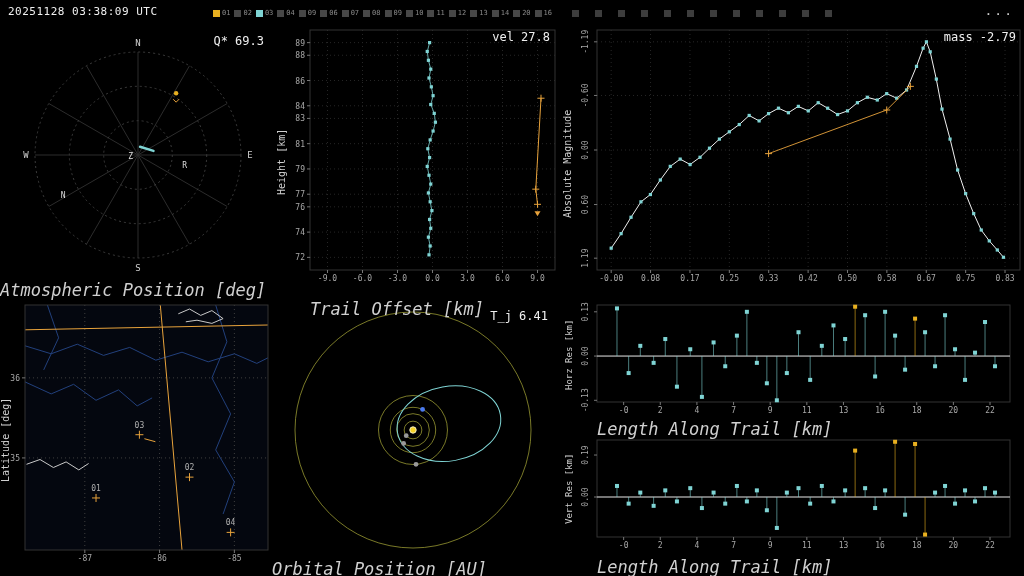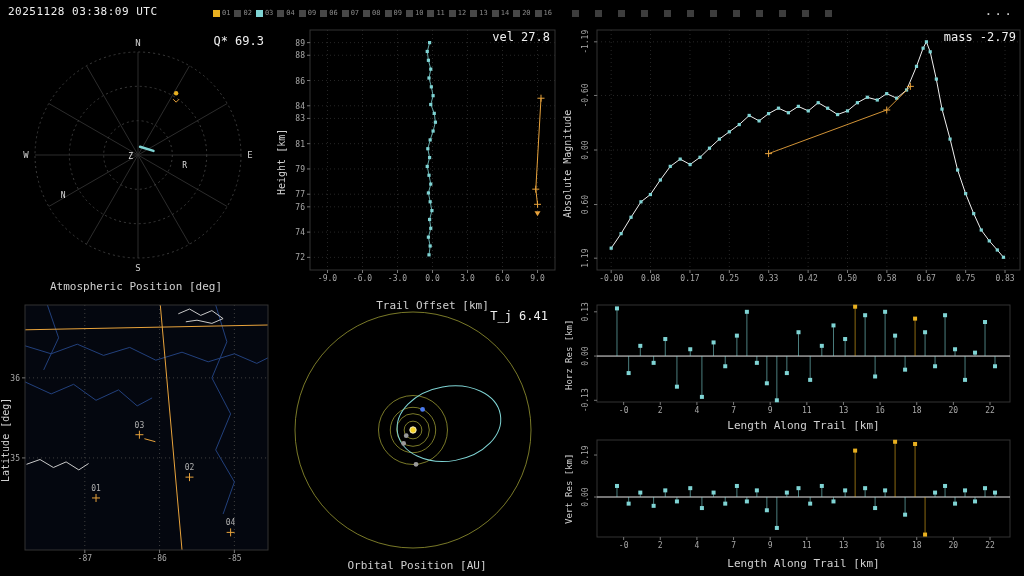--- a/index.html
+++ b/index.html
@@ -9,21 +9,21 @@
   #timestamp{position:absolute;left:8px;top:5px;font-size:11px;color:#f0f0f0;letter-spacing:.5px;}
   #channels{position:absolute;left:213px;top:8px;display:flex;align-items:center;height:10px;}
   .chip{display:flex;align-items:center;margin-right:4px;}
   .chip .sq{width:7px;height:7px;margin-right:2px;display:inline-block;}
   .chip .num{font-size:7px;color:#8a8a8a;line-height:8px;}
   .slot{width:7px;height:7px;background:#3d3d3d;margin-left:16px;display:inline-block;}
   #overflow{position:absolute;right:10px;top:3px;font-size:13px;color:#cccccc;letter-spacing:2px;cursor:pointer;}
   .panel{position:absolute;background:#000;}
   .panel svg{position:absolute;left:0;top:0;}
   .annot{position:absolute;font-size:12px;color:#f0f0f0;z-index:3;white-space:pre;}
-  .caption{position:absolute;font-size:11px;color:#d0d0d0;text-align:center;z-index:3;}
+  .caption{position:absolute;font-size:17px;color:#d0d0d0;z-index:3;font-style:italic;}
   .vlab{position:absolute;writing-mode:vertical-rl;transform:rotate(180deg);font-size:10px;color:#d0d0d0;
     display:flex;align-items:center;justify-content:center;z-index:3;}
   .vlab.small{font-size:9px;}
   #panel-polar{left:0;top:24px;width:272px;height:276px;}
   #panel-polar .annot{right:8px;top:10px;}
   #panel-polar .caption{left:0;top:256px;width:272px;}
   #panel-height{left:272px;top:24px;width:290px;height:276px;}
   #panel-height .annot{right:12px;top:6px;margin-left:7px;}
   #panel-height .vlab{left:4px;top:48px;height:180px;}
   #panel-height .caption{left:38px;top:275px;width:245px;}

